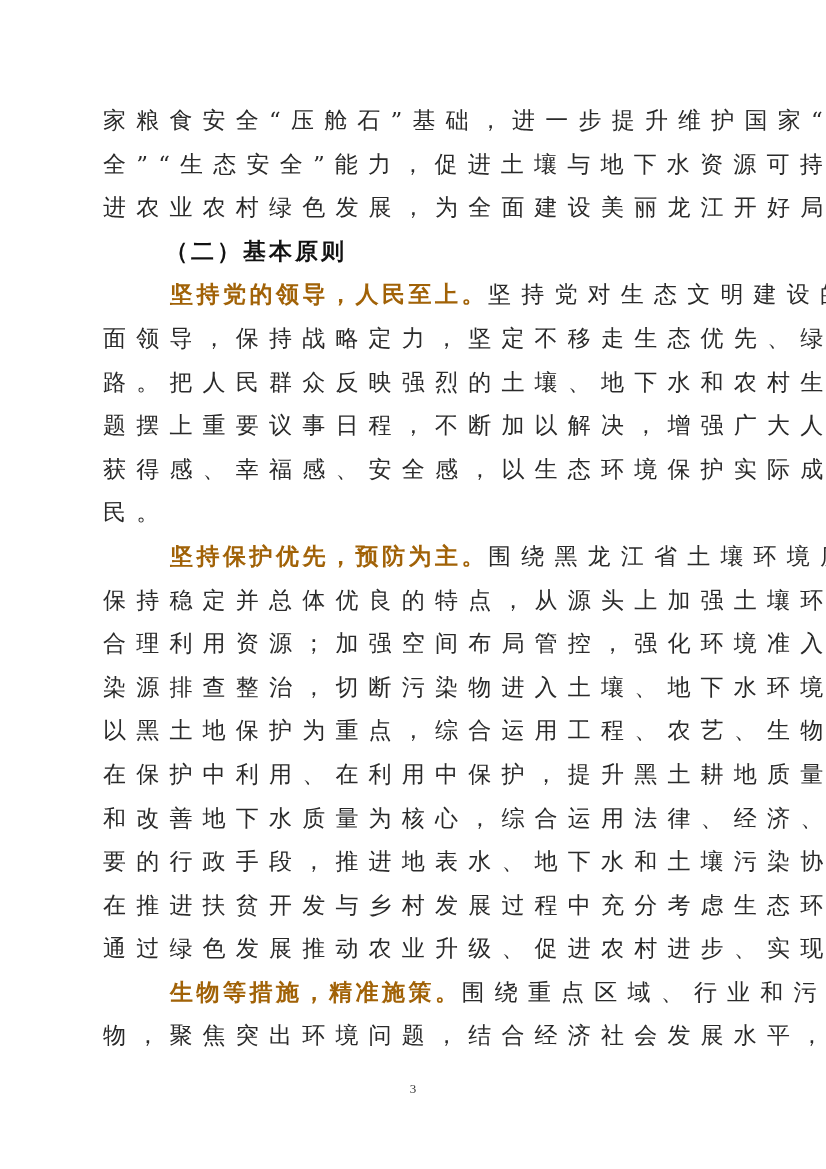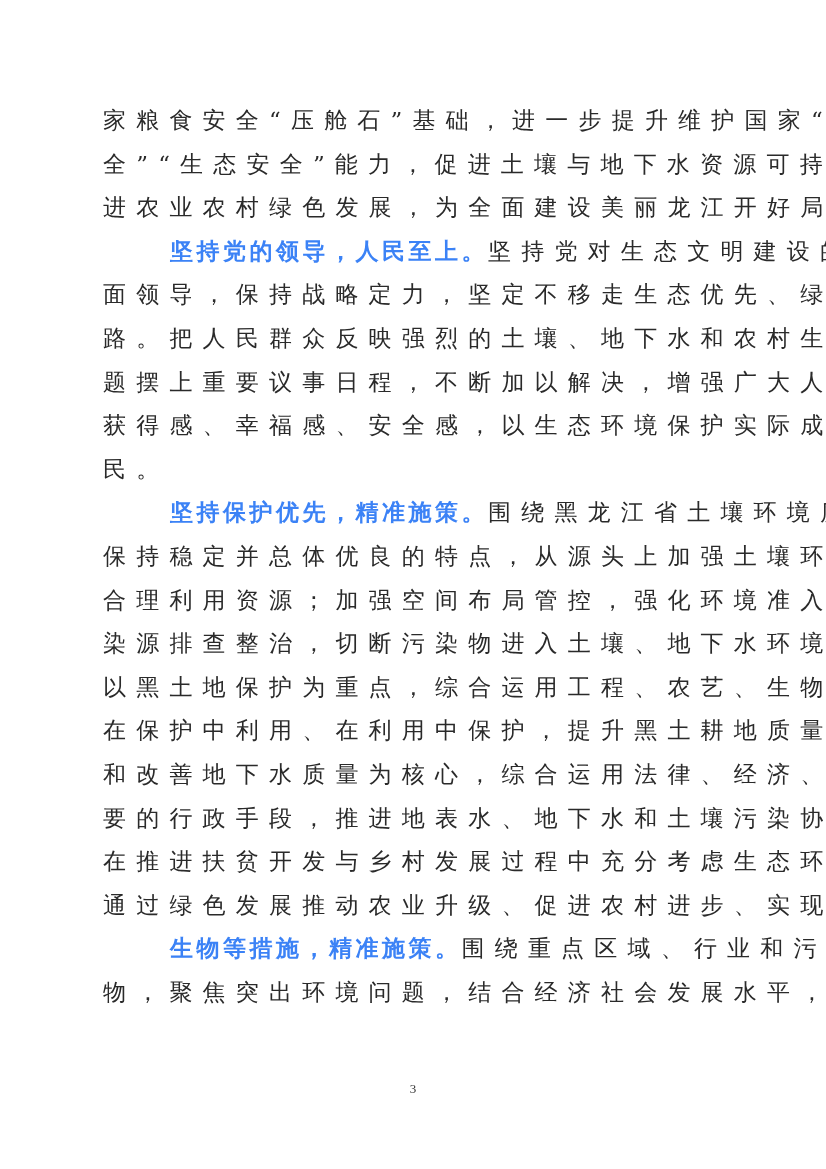--- a/index.html
+++ b/index.html
@@ -35,21 +35,21 @@
       letter-spacing: 10.2px;
       white-space: nowrap;
       overflow: visible;
       color: #2a2a2a;
     }
     .line.indent {
       padding-left: 67px;
     }
     .bold {
       font-weight: bold;
-      color: #3b82f6;
+      color: #a16207;
       font-family: "DejaVu Sans", "Liberation Sans", sans-serif;
       letter-spacing: 3.5px;
       text-align: center;
     }
     .heading {
       font-weight: bold;
       color: #111111;
       font-family: "DejaVu Sans", "Liberation Sans", sans-serif;
       letter-spacing: 3px;
     }
@@ -70,32 +70,35 @@
 </head>
 <body>
 
 <div class="page">
   <div class="body-text">
 
     <div class="line">家粮食安全“压舱石”基础，进一步提升维护国家“粮食安</div>
     <div class="line">全”“生态安全”能力，促进土壤与地下水资源可持续利用，推</div>
     <div class="line">进农业农村绿色发展，为全面建设美丽龙江开好局、起好步。</div>
 
+    <div class="line heading-line">
+      <span class="heading">（二）基本原则</span>
+    </div>
 
     <div class="line indent">
       <span class="bold">坚持党的领导，人民至上。</span><span>坚持党对生态文明建设的全</span>
     </div>
     <div class="line">面领导，保持战略定力，坚定不移走生态优先、绿色发展之</div>
     <div class="line">路。把人民群众反映强烈的土壤、地下水和农村生态环境问</div>
     <div class="line">题摆上重要议事日程，不断加以解决，增强广大人民群众的</div>
     <div class="line">获得感、幸福感、安全感，以生态环境保护实际成效取信于</div>
     <div class="line">民。</div>
 
     <div class="line indent">
-      <span class="bold">坚持保护优先，精准施策。</span><span>围绕黑龙江省土壤环境质量</span>
+      <span class="bold">坚持保护优先，预防为主。</span><span>围绕黑龙江省土壤环境质量</span>
     </div>
     <div class="line">保持稳定并总体优良的特点，从源头上加强土壤环境保护、</div>
     <div class="line">合理利用资源；加强空间布局管控，强化环境准入。开展污</div>
     <div class="line">染源排查整治，切断污染物进入土壤、地下水环境的途径。</div>
     <div class="line">以黑土地保护为重点，综合运用工程、农艺、生物等措施，</div>
     <div class="line">在保护中利用、在利用中保护，提升黑土耕地质量。以保护</div>
     <div class="line">和改善地下水质量为核心，综合运用法律、经济、技术和必</div>
     <div class="line">要的行政手段，推进地表水、地下水和土壤污染协同控制。</div>
     <div class="line">在推进扶贫开发与乡村发展过程中充分考虑生态环境因素，</div>
     <div class="line">通过绿色发展推动农业升级、促进农村进步、实现农民富裕。</div>

